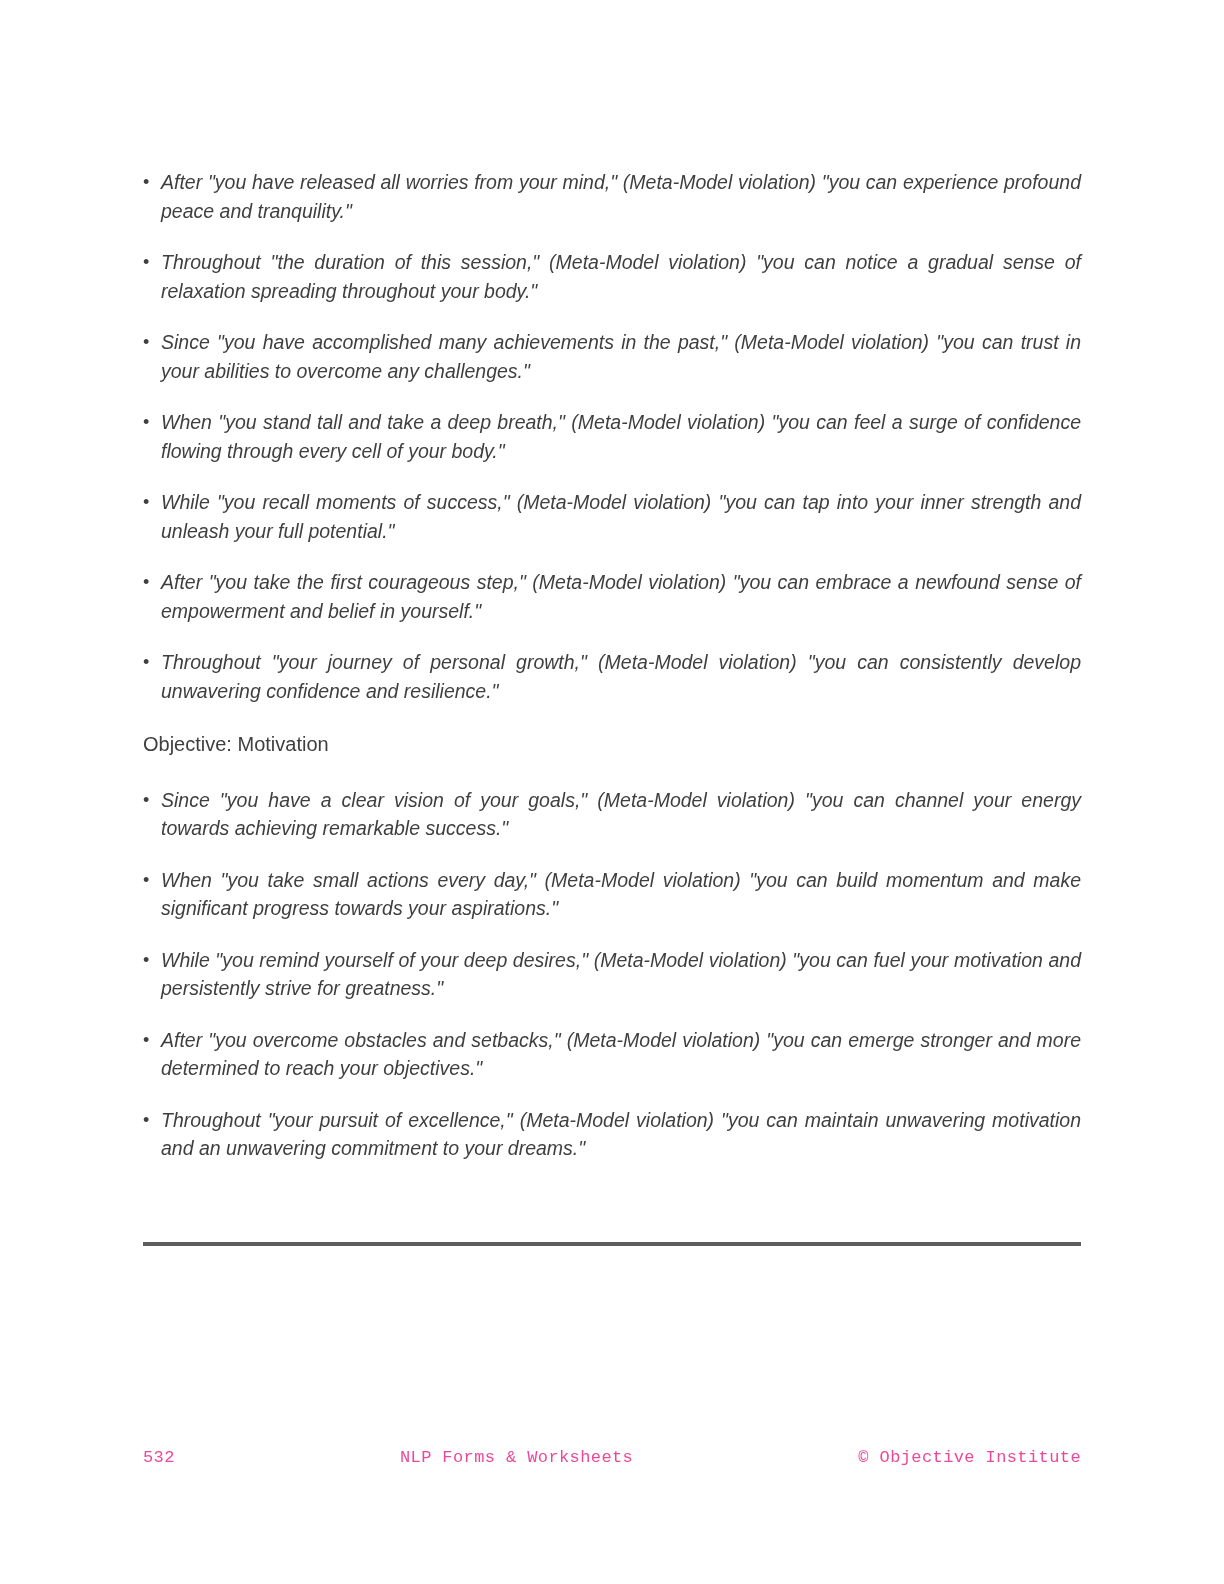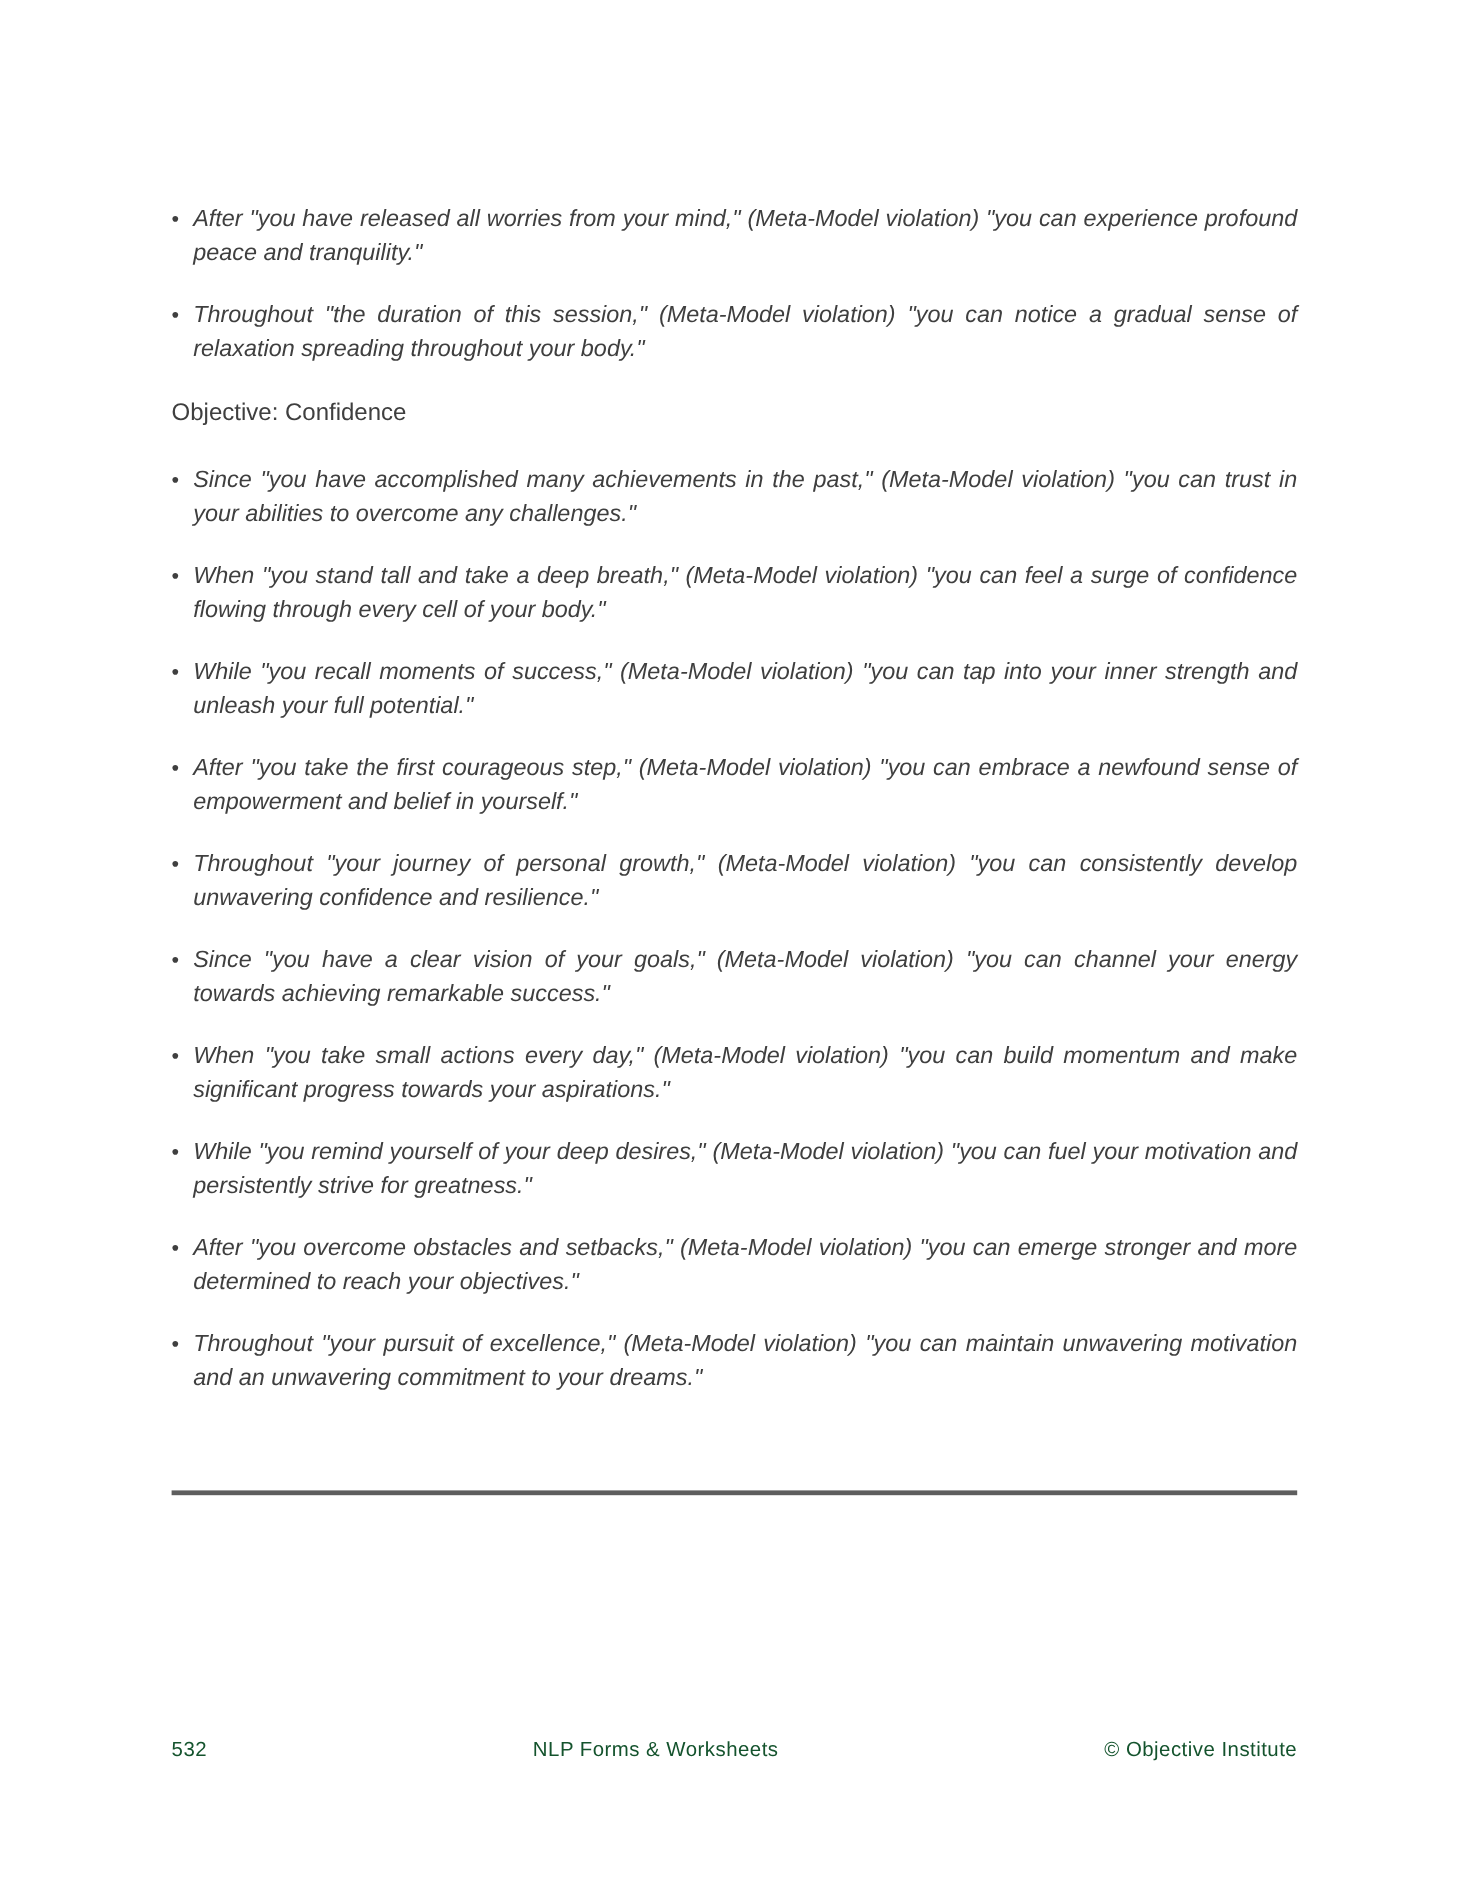--- a/index.html
+++ b/index.html
@@ -51,42 +51,42 @@
     margin-top: 79px;
   }
   .footer {
     position: absolute;
     left: 143px;
     right: 143px;
     top: 1448px;
     display: flex;
     justify-content: space-between;
     align-items: center;
-    color: #14532d;
+    color: #ec4899;
     font-size: 17px;
     letter-spacing: 0.4px;
+    font-family: Liberation Mono, monospace;
   }
 </style>
 </head>
 <body>
 
 <div class="page">
 
   <div class="content">
 
     <div class="bullet">
       <span class="marker">•</span>
       <span>After "you have released all worries from your mind," (Meta-Model violation) "you can experience profound peace and tranquility."</span>
     </div>
     <div class="bullet">
       <span class="marker">•</span>
       <span>Throughout "the duration of this session," (Meta-Model violation) "you can notice a gradual sense of relaxation spreading throughout your body."</span>
     </div>
 
-    <div class="objective-heading">Objective: Confidence</div>
 
     <div class="bullet">
       <span class="marker">•</span>
       <span>Since "you have accomplished many achievements in the past," (Meta-Model violation) "you can trust in your abilities to overcome any challenges."</span>
     </div>
     <div class="bullet">
       <span class="marker">•</span>
       <span>When "you stand tall and take a deep breath," (Meta-Model violation) "you can feel a surge of confidence flowing through every cell of your body."</span>
     </div>
     <div class="bullet">
@@ -95,20 +95,21 @@
     </div>
     <div class="bullet">
       <span class="marker">•</span>
       <span>After "you take the first courageous step," (Meta-Model violation) "you can embrace a newfound sense of empowerment and belief in yourself."</span>
     </div>
     <div class="bullet">
       <span class="marker">•</span>
       <span>Throughout "your journey of personal growth," (Meta-Model violation) "you can consistently develop unwavering confidence and resilience."</span>
     </div>
 
+    <div class="objective-heading">Objective: Motivation</div>
 
     <div class="bullet">
       <span class="marker">•</span>
       <span>Since "you have a clear vision of your goals," (Meta-Model violation) "you can channel your energy towards achieving remarkable success."</span>
     </div>
     <div class="bullet">
       <span class="marker">•</span>
       <span>When "you take small actions every day," (Meta-Model violation) "you can build momentum and make significant progress towards your aspirations."</span>
     </div>
     <div class="bullet">

